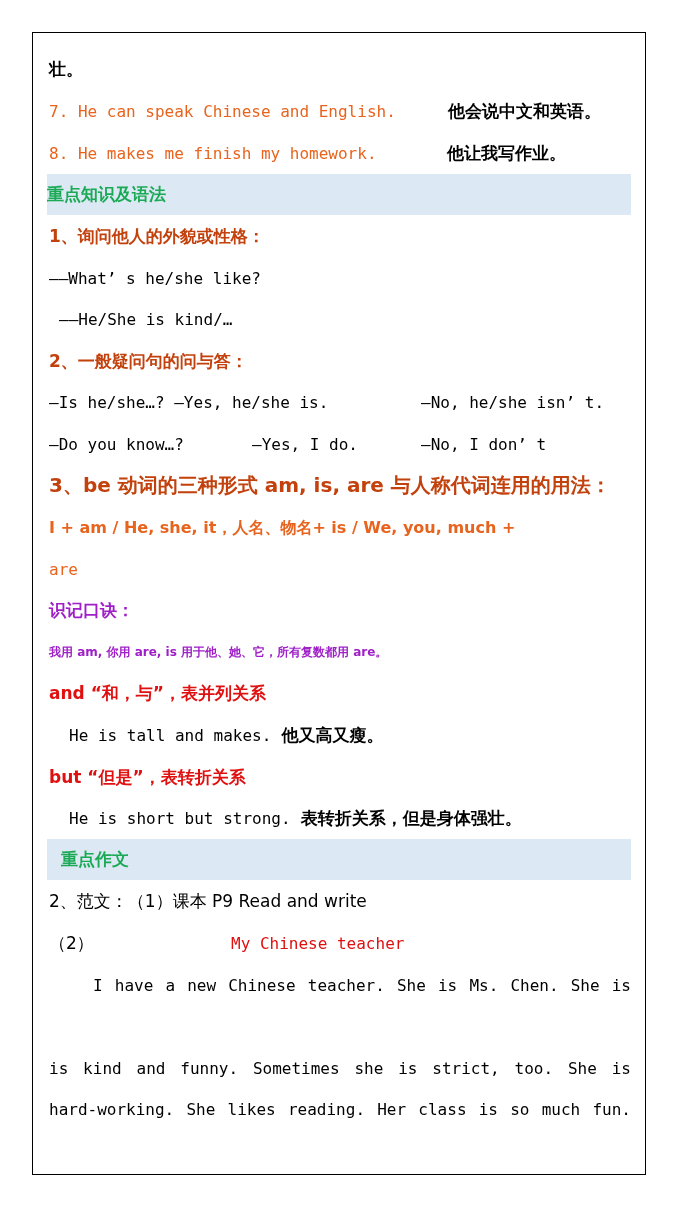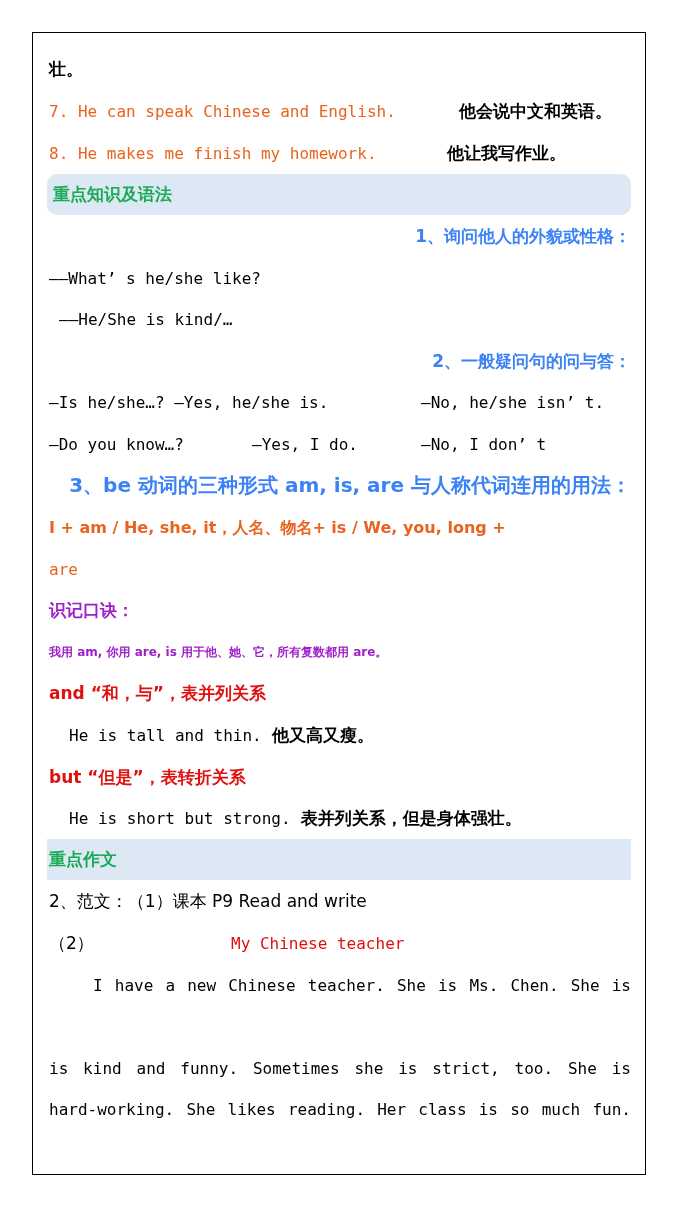--- a/index.html
+++ b/index.html
@@ -5,82 +5,82 @@
   html, body { margin: 0; padding: 0; background: #ffffff; }
   body { width: 680px; height: 1209px; position: relative; overflow: hidden;
          font-family: "DejaVu Sans Mono", "Liberation Mono", monospace; }
   .page { position: absolute; left: 32px; top: 32px; width: 614px; height: 1143px;
           border: 1.5px solid #000; box-sizing: border-box; }
   .line { position: absolute; left: 16px; right: 14px; height: 41px; line-height: 41px;
           font-size: 17px; white-space: nowrap; }
   .cn { font-family: "DejaVu Sans", "Liberation Sans", sans-serif; font-weight: bold; }
   .orange { color: #e8641e; }
   .black { color: #000; }
-  .blue { color: #3b82f6; text-align: right; }
+  .blue { color: #c2410c; }
   .green { color: #1aaa55; }
   .purple { color: #a020c8; }
   .red { color: #e01010; }
   .band { background: #dce8f3; }
   .mono { font-family: "DejaVu Sans Mono", "Liberation Mono", monospace; font-size: 16px; }
   .just { text-align: justify; text-align-last: justify; }
 </style>
 </head>
 <body>
 
 <div class="page">
 
   <div class="line cn black" style="top:16px">壮。</div>
 
   <div class="line" style="top:58px">
     <span class="mono orange">7. He can speak Chinese and English.</span>
-    <span class="cn black" style="position:absolute; left:410px;">他会说中文和英语。</span>
+    <span class="cn black" style="position:absolute; left:399px;">他会说中文和英语。</span>
   </div>
 
   <div class="line" style="top:100px">
     <span class="mono orange">8. He makes me finish my homework.</span>
     <span class="cn black" style="position:absolute; left:398px;">他让我写作业。</span>
   </div>
 
-  <div class="line band cn green" style="top:141px; left:14px; padding-left:6px;border-radius:10px;">重点知识及语法</div>
+  <div class="line band cn green" style="top:141px; left:14px; padding-left:0;">重点知识及语法</div>
 
   <div class="line cn blue" style="top:183px">1、询问他人的外貌或性格：</div>
   <div class="line mono black" style="top:225px">——What’ s he/she like?</div>
   <div class="line mono black" style="top:266px; left:26px">——He/She is kind/…</div>
 
   <div class="line cn blue" style="top:308px">2、一般疑问句的问与答：</div>
   <div class="line mono black" style="top:349px">
     <span>—Is he/she…? —Yes, he/she is.</span>
     <span style="position:absolute; left:372px;">—No, he/she isn’ t.</span>
   </div>
   <div class="line mono black" style="top:391px">
     <span>—Do you know…?</span>
     <span style="position:absolute; left:203px;">—Yes, I do.</span>
     <span style="position:absolute; left:372px;">—No, I don’ t</span>
   </div>
 
   <div class="line cn blue" style="top:432px; font-size:20px;">3、be 动词的三种形式 am, is, are 与人称代词连用的用法：</div>
-  <div class="line cn orange" style="top:474px; font-size:16px;">I + am / He, she, it，人名、物名+ is  / We, you, long +</div>
+  <div class="line cn orange" style="top:474px; font-size:16px;">I + am / He, she, it，人名、物名+ is  / We, you, much +</div>
   <div class="line cn purple" style="top:557px">识记口诀：</div>
 
   <div class="line mono orange" style="top:516px">are</div>
   <div class="line cn purple" style="top:599px; font-size:12px;">我用 am, 你用 are, is 用于他、她、它，所有复数都用 are。</div>
 
   <div class="line cn red" style="top:640px">and “和，与”，表并列关系</div>
   <div class="line black" style="top:682px; left:36px">
-    <span class="mono">He is tall and thin.</span>
+    <span class="mono">He is tall and makes.</span>
     <span class="cn">他又高又瘦。</span>
   </div>
 
   <div class="line cn red" style="top:724px">but “但是”，表转折关系</div>
   <div class="line black" style="top:765px; left:36px">
     <span class="mono">He is short but strong.</span>
-    <span class="cn">表并列关系，但是身体强壮。</span>
+    <span class="cn">表转折关系，但是身体强壮。</span>
   </div>
 
-  <div class="line band cn green" style="top:806px; left:14px; padding-left:2px;">重点作文</div>
+  <div class="line band cn green" style="top:806px; left:14px; padding-left:14px;">重点作文</div>
 
   <div class="line cn black" style="top:848px; font-weight:normal;">2、范文：（1）课本 P9 Read and write</div>
   <div class="line black" style="top:890px">
     <span class="cn" style="font-weight:normal;">（2）</span>
     <span class="mono red" style="position:absolute; left:182px;">My Chinese teacher</span>
   </div>
 
   <div class="line mono black just" style="top:932px; left:60px">I have a new Chinese teacher. She is Ms. Chen. She is</div>
   <div class="line mono black just" style="top:1015px">is kind and funny. Sometimes she is strict, too. She is</div>
   <div class="line mono black just" style="top:1056px">hard-working. She likes reading. Her class is so much fun.</div>

